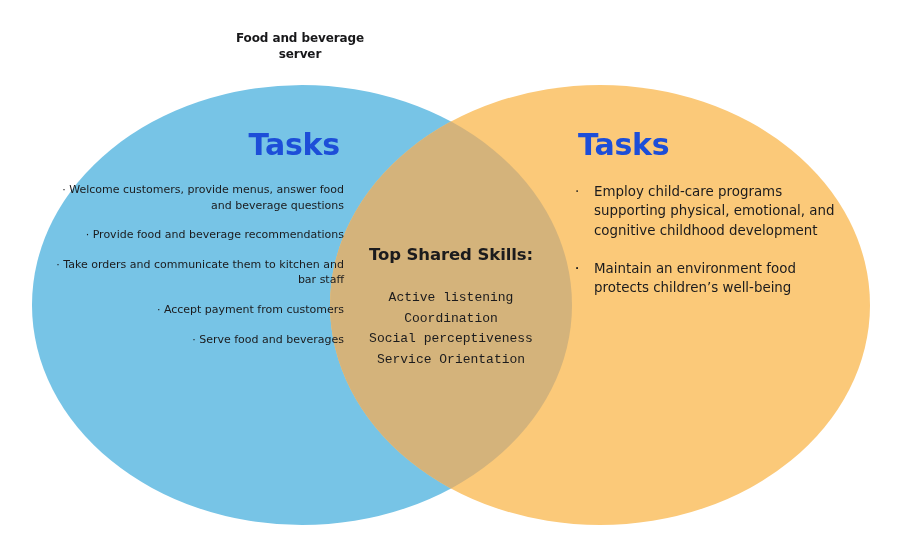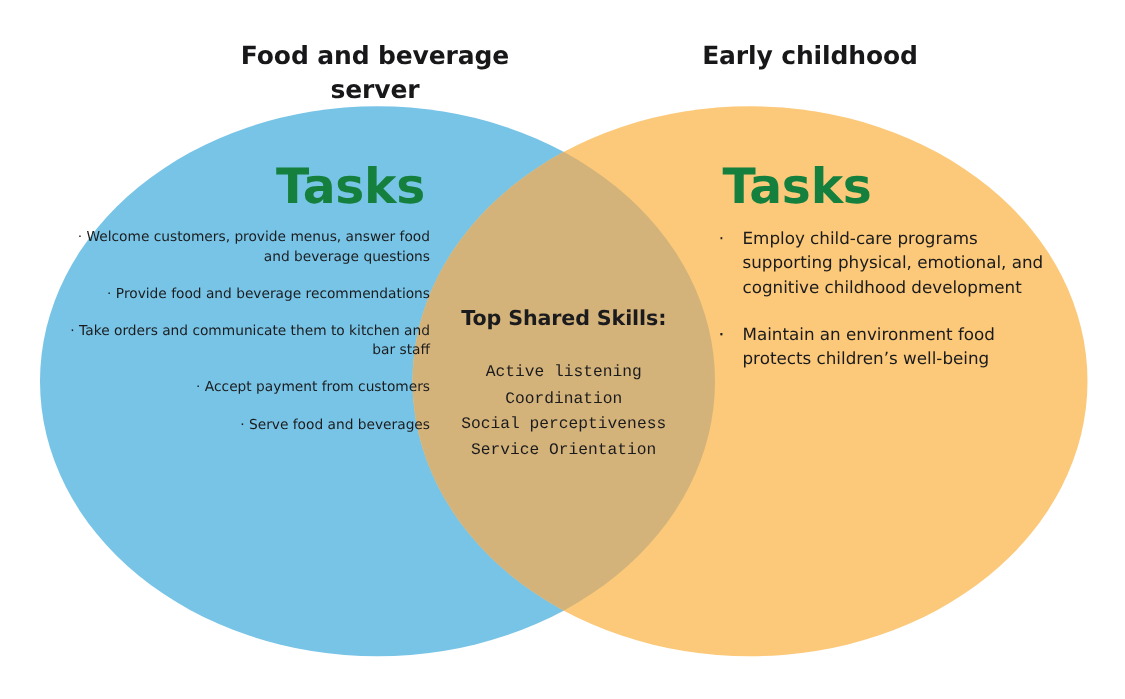--- a/index.html
+++ b/index.html
@@ -24,42 +24,42 @@
     top: 0;
     width: 900px;
     height: 559px;
   }
 
   
   .circle-title {
     position: absolute;
     text-align: center;
     font-weight: bold;
-    font-size: 20px;
+    font-size: 12px;
     line-height: 1.33;
     color: #18181a;
     letter-spacing: -0.1px;
   }
   #title-left {
     left: 172px;
     top: 31px;
     width: 256px;
   }
   #title-right {
     left: 520px;
     top: 31px;
     width: 256px;
   }
 
   
   .tasks-label {
     position: absolute;
     font-weight: bold;
-    font-size: 39px;
-    color: #15803d;
+    font-size: 30px;
+    color: #1d4ed8;
     letter-spacing: -0.2px;
   }
   #tasks-left {
     left: 120px;
     top: 127px;
     width: 220px;
     text-align: right;
   }
   #tasks-right {
     left: 578px;
@@ -149,21 +149,20 @@
       <ellipse cx="600" cy="305" rx="270" ry="220" fill="#d4b37b"></ellipse>
     </g>
   </svg>
 
   <div class="circle-title" id="title-left">
     <div>Food and beverage</div>
     <div>server</div>
   </div>
 
   <div class="circle-title" id="title-right">
-    <div>Early childhood</div>
   </div>
 
   <div class="tasks-label" id="tasks-left">Tasks</div>
   <div class="tasks-label" id="tasks-right">Tasks</div>
 
   <div id="list-left">
     <div class="task-item">· Welcome customers, provide menus, answer food and beverage questions</div>
     <div class="task-item">· Provide food and beverage recommendations</div>
     <div class="task-item">· Take orders and communicate them to kitchen and bar staff</div>
     <div class="task-item">· Accept payment from customers</div>

